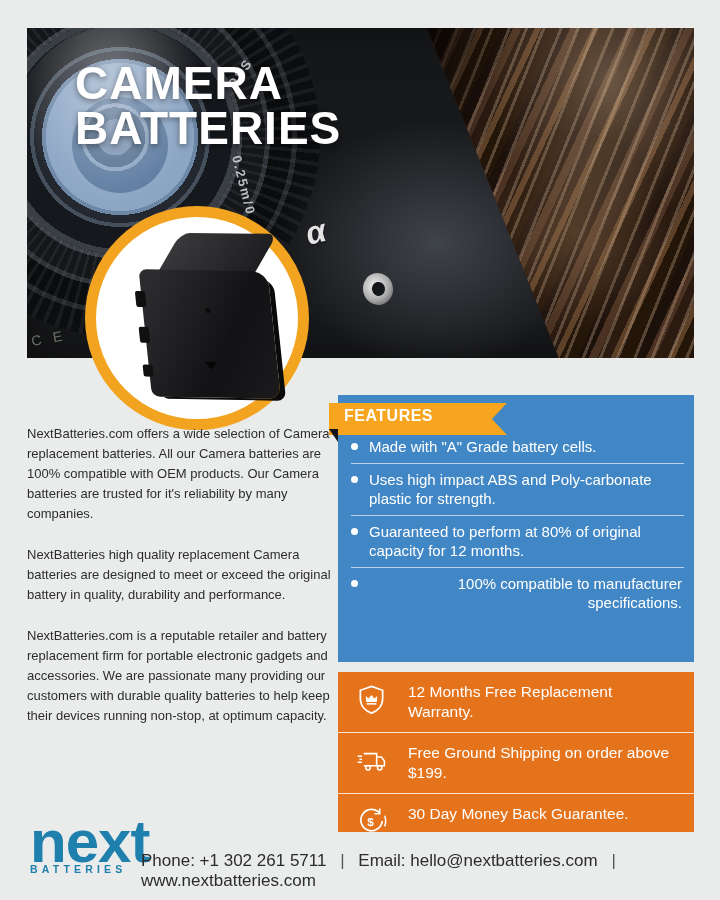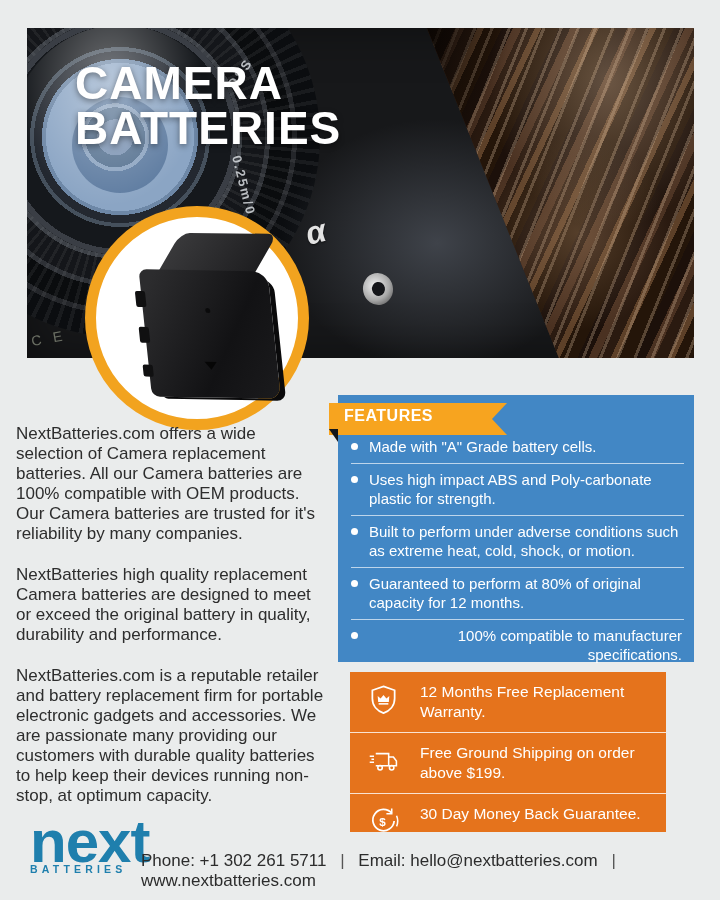--- a/index.html
+++ b/index.html
@@ -72,38 +72,38 @@
   .batt-body{position:absolute;left:30px;top:48px;width:128px;height:128px;
     border-radius:8px 16px 12px 8px;transform:skewY(7deg);
     background:linear-gradient(118deg,#2c2c2e 8%,#121214 62%,#1b1b1d 100%);
     box-shadow:8px 5px 0 -3px #0a0a0b;}
   .batt-tab{position:absolute;width:10px;height:16px;background:#101011;border-radius:2px;left:-6px;}
   .tab1{top:22px;} .tab2{top:58px;} .tab3{top:96px;height:12px;}
   .batt-dot{position:absolute;left:62px;top:38px;width:5px;height:5px;border-radius:50%;background:#000;opacity:.6;}
   .batt-tri{position:absolute;left:56px;top:92px;width:0;height:0;
     border-left:6px solid transparent;border-right:6px solid transparent;border-top:8px solid #000;opacity:.7;}
   
-  .about{position:absolute;left:16px;top:424px;width:308px;color:#2d2d2d;
-    font-size:17px;line-height:20px;}
+  .about{position:absolute;left:27px;top:424px;width:308px;color:#2d2d2d;
+    font-size:13px;line-height:20px;}
   .about p{margin:0 0 21px 0;}
   
   .features-box{position:absolute;left:338px;top:395px;width:356px;height:267px;background:#4287c5;}
   .ribbon{position:absolute;left:-9px;top:8px;width:178px;height:32px;background:#f7a41f;
     clip-path:polygon(0 0,100% 0,calc(100% - 15px) 50%,100% 100%,0 100%);
     color:#fff;font-weight:bold;font-size:16px;letter-spacing:.5px;line-height:26px;padding-left:15px;
     box-sizing:border-box;}
   .ribbon-fold{position:absolute;left:-9px;top:34px;width:9px;height:13px;background:#12161b;
     clip-path:polygon(0 0,100% 0,100% 100%);}
   .feature-list{position:absolute;left:0;top:36px;width:100%;}
   .feature-item{display:flex;gap:11px;margin:0 10px 0 13px;padding:6px 2px 7px 0;
     border-bottom:1px solid rgba(255,255,255,.65);color:#fff;font-size:15px;line-height:19px;}
   .feature-item:last-child{border-bottom:none;text-align:right;}
   .dot{flex:none;width:7px;height:7px;border-radius:50%;background:#fff;margin-top:6px;}
   
-  .guarantee-box{position:absolute;left:350px;top:672px;width:316px;height:160px;background:#e5731c;}
+  .guarantee-box{position:absolute;left:338px;top:672px;width:356px;height:160px;background:#e5731c;}
   .g-item{display:flex;align-items:flex-start;gap:21px;margin:0;padding:10px 18px;
     border-bottom:1px solid rgba(255,255,255,.8);color:#fff;font-size:15.5px;line-height:20px;box-sizing:border-box;}
   .g-item:last-child{border-bottom:none;}
   .g-icon{flex:none;width:31px;height:31px;margin-top:2px;}
   .g-icon svg{width:100%;height:100%;display:block;}
   
   .footer-logo{position:absolute;left:30px;top:822px;color:#1f7fad;}
   .logo-top{font-size:60px;font-weight:bold;line-height:40px;letter-spacing:-1px;}
   .logo-bottom{font-size:10.5px;font-weight:bold;letter-spacing:4.2px;margin-top:1px;}
   .footer-contact{position:absolute;left:141px;top:851px;font-size:17px;color:#2c2c2c;}
@@ -158,24 +158,20 @@
     <div class="ribbon">FEATURES</div>
     <div class="ribbon-fold"></div>
     <div class="feature-list">
       <div class="feature-item">
         <span class="dot"></span>
         <span>Made with "A" Grade battery cells.</span>
       </div>
       <div class="feature-item">
         <span class="dot"></span>
         <span>Uses high impact ABS and Poly-carbonate plastic for strength.</span>
-      </div>
-      <div class="feature-item">
-        <span class="dot"></span>
-        <span>Built to perform under adverse conditions such as extreme heat, cold, shock, or motion.</span>
       </div>
       <div class="feature-item">
         <span class="dot"></span>
         <span>Guaranteed to perform at 80% of original capacity for 12 months.</span>
       </div>
       <div class="feature-item">
         <span class="dot"></span>
         <span>100% compatible to manufacturer specifications.</span>
       </div>
     </div>

